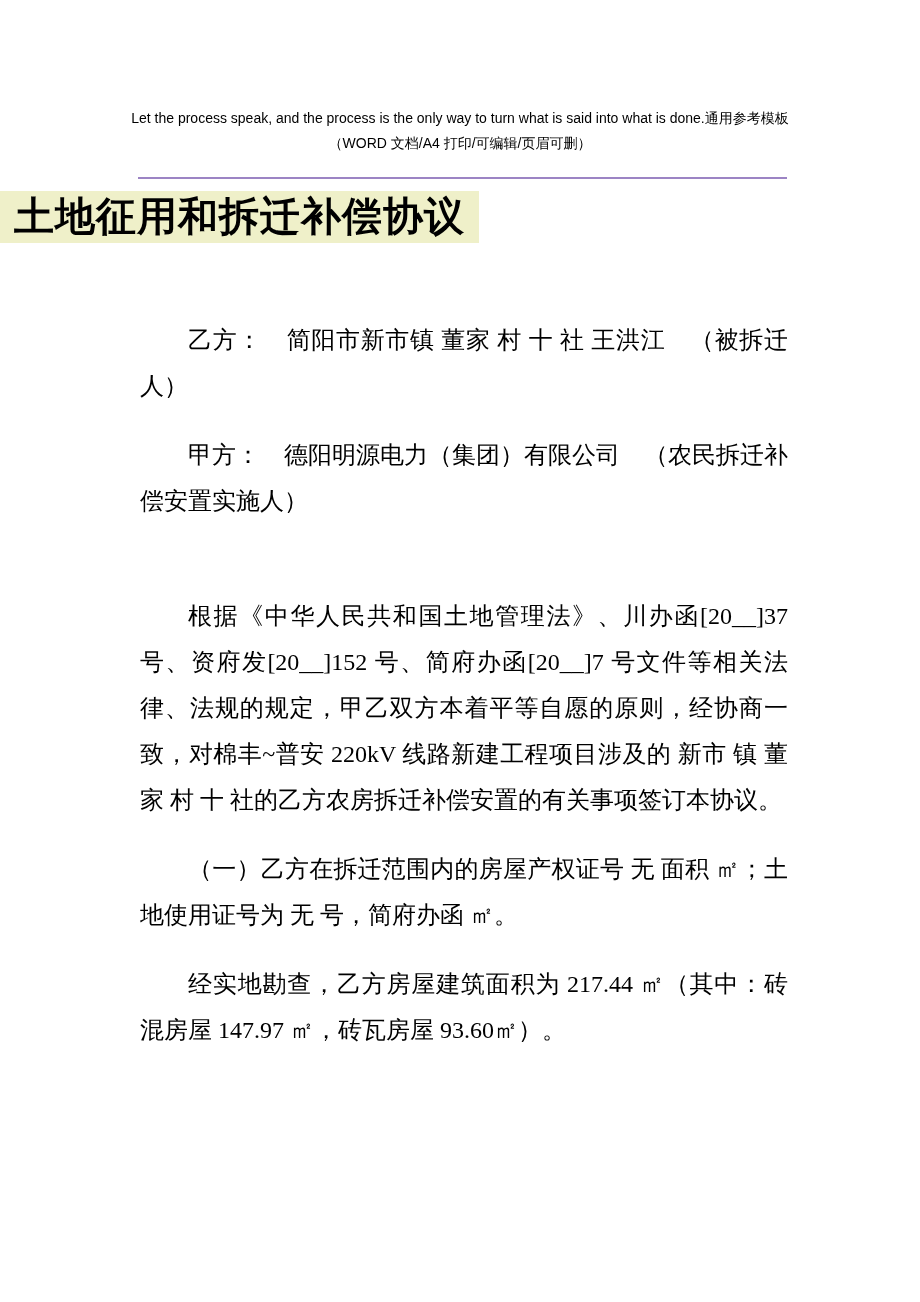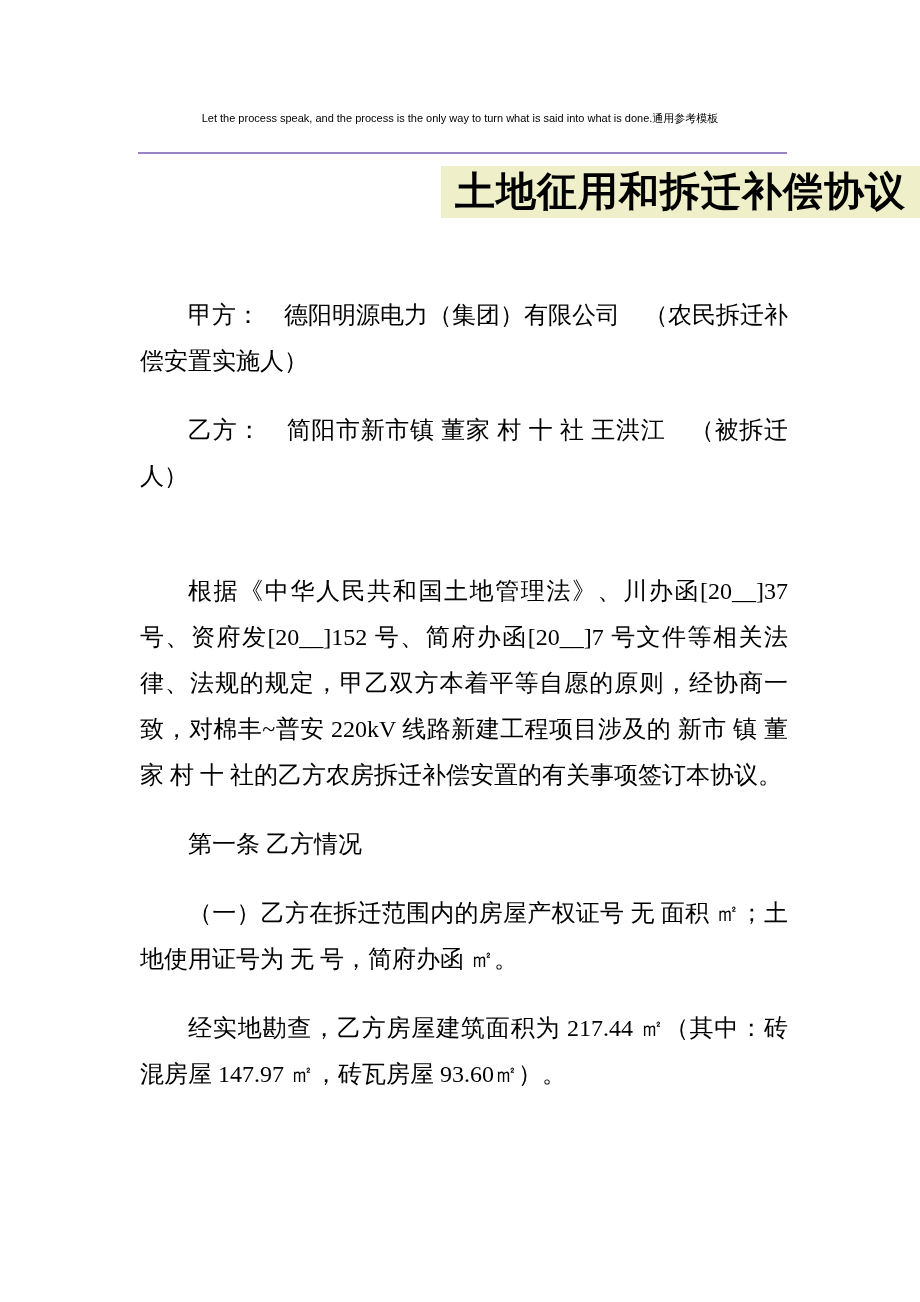--- a/index.html
+++ b/index.html
@@ -13,32 +13,32 @@
     height: 1302px;
     background: #ffffff;
     overflow: hidden;
     color: #000000;
   }
   
   .doc-header {
     padding-top: 106px;
     text-align: center;
     font-family: "Liberation Sans", "DejaVu Sans", sans-serif;
-    font-size: 11px;
+    font-size: 14px;
     line-height: 25px;
     color: #000000;
   }
   .header-rule {
     height: 0;
     border-top: 2px solid #9c84c4;
     margin: 21px 133px 0 138px;
   }
   
   .title-wrap {
-    text-align: right;
+    text-align: left;
     margin-top: 12px;
   }
   .title-highlight {
     display: inline-block;
     background: #eff0c9;
     font-family: "Liberation Serif", "DejaVu Serif", serif;
     font-weight: 700;
     font-size: 40px;
     line-height: 52px;
     padding: 0 14px;
@@ -62,31 +62,31 @@
     margin: 0;
   }
 </style>
 </head>
 <body>
 
 <div class="page">
 
   <div class="doc-header">
     <div>Let the process speak, and the process is the only way to turn what is said into what is done.通用参考模板</div>
+    <div>（WORD 文档/A4 打印/可编辑/页眉可删）</div>
   </div>
 
   <div class="header-rule"></div>
 
   <div class="title-wrap">
     <span class="title-highlight">土地征用和拆迁补偿协议</span>
   </div>
 
   <div class="doc-body">
+    <p>乙方：　简阳市新市镇 董家 村 十 社 王洪江　（被拆迁人）</p>
     <p>甲方：　德阳明源电力（集团）有限公司　（农民拆迁补偿安置实施人）</p>
-    <p>乙方：　简阳市新市镇 董家 村 十 社 王洪江　（被拆迁人）</p>
     <p class="spacer"></p>
     <p>根据《中华人民共和国土地管理法》、川办函[20__]37 号、资府发[20__]152 号、简府办函[20__]7 号文件等相关法律、法规的规定，甲乙双方本着平等自愿的原则，经协商一致，对棉丰~普安 220kV 线路新建工程项目涉及的 新市 镇 董家 村 十 社的乙方农房拆迁补偿安置的有关事项签订本协议。</p>
-    <p>第一条 乙方情况</p>
     <p>（一）乙方在拆迁范围内的房屋产权证号 无 面积 ㎡；土地使用证号为 无 号，简府办函 ㎡。</p>
     <p>经实地勘查，乙方房屋建筑面积为 217.44 ㎡（其中：砖混房屋 147.97 ㎡，砖瓦房屋 93.60㎡）。</p>
   </div>
 
 </div>
 
 </body></html>

